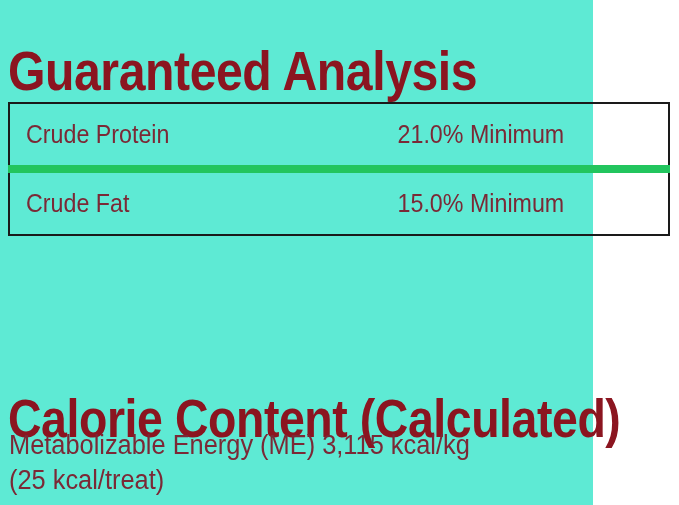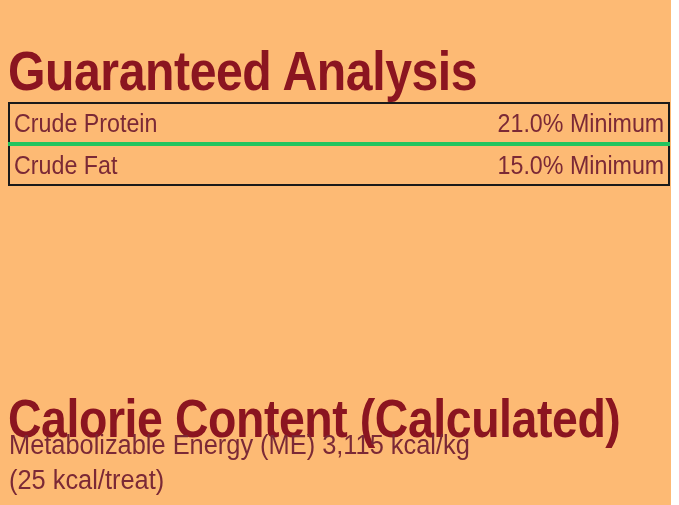--- a/index.html
+++ b/index.html
@@ -11,23 +11,23 @@
   body {
     width: 679px;
     height: 505px;
     overflow: hidden;
     font-family: "Liberation Sans", sans-serif;
     -webkit-font-smoothing: antialiased;
   }
 
   .label-sheet {
     position: relative;
-    width: 671px;
+    width: 593px;
     height: 505px;
-    background: #fdba74;
+    background: #5eead4;
   }
 
   
   .section-heading {
     position: absolute;
     left: 8px;
     color: #8B1520;
     font-family: "Liberation Sans Narrow", "Liberation Sans", sans-serif;
     font-weight: bold;
     letter-spacing: -0.5px;
@@ -55,38 +55,38 @@
     top: 102px;
     width: 662px;
     border-collapse: collapse;
     table-layout: fixed;
     border: 2px solid #1a1a1a;
   }
   .analysis-table tr {
     height: 41px;
   }
   .analysis-table tr + tr > td {
-    border-top: 4px solid #22c55e;
+    border-top: 8px solid #22c55e;
   }
   .analysis-table td {
-    padding: 4px;
+    padding: 16px;
     color: #7B2936;
     font-family: "Liberation Sans Narrow", "Liberation Sans", sans-serif;
     font-size: 25px;
     font-weight: normal;
     vertical-align: middle;
     white-space: nowrap;
   }
   .cell-nutrient {
     text-align: left;
     padding-left: 7px;
     width: 55%;
   }
   .cell-value {
-    text-align: right;
+    text-align: left;
     padding-right: 36px;
     width: 45%;
   }
   .cell-inner {
     display: inline-block;
     transform: scaleX(0.93);
     transform-origin: right center;
   }
   .cell-nutrient .cell-inner {
     transform-origin: left center;

